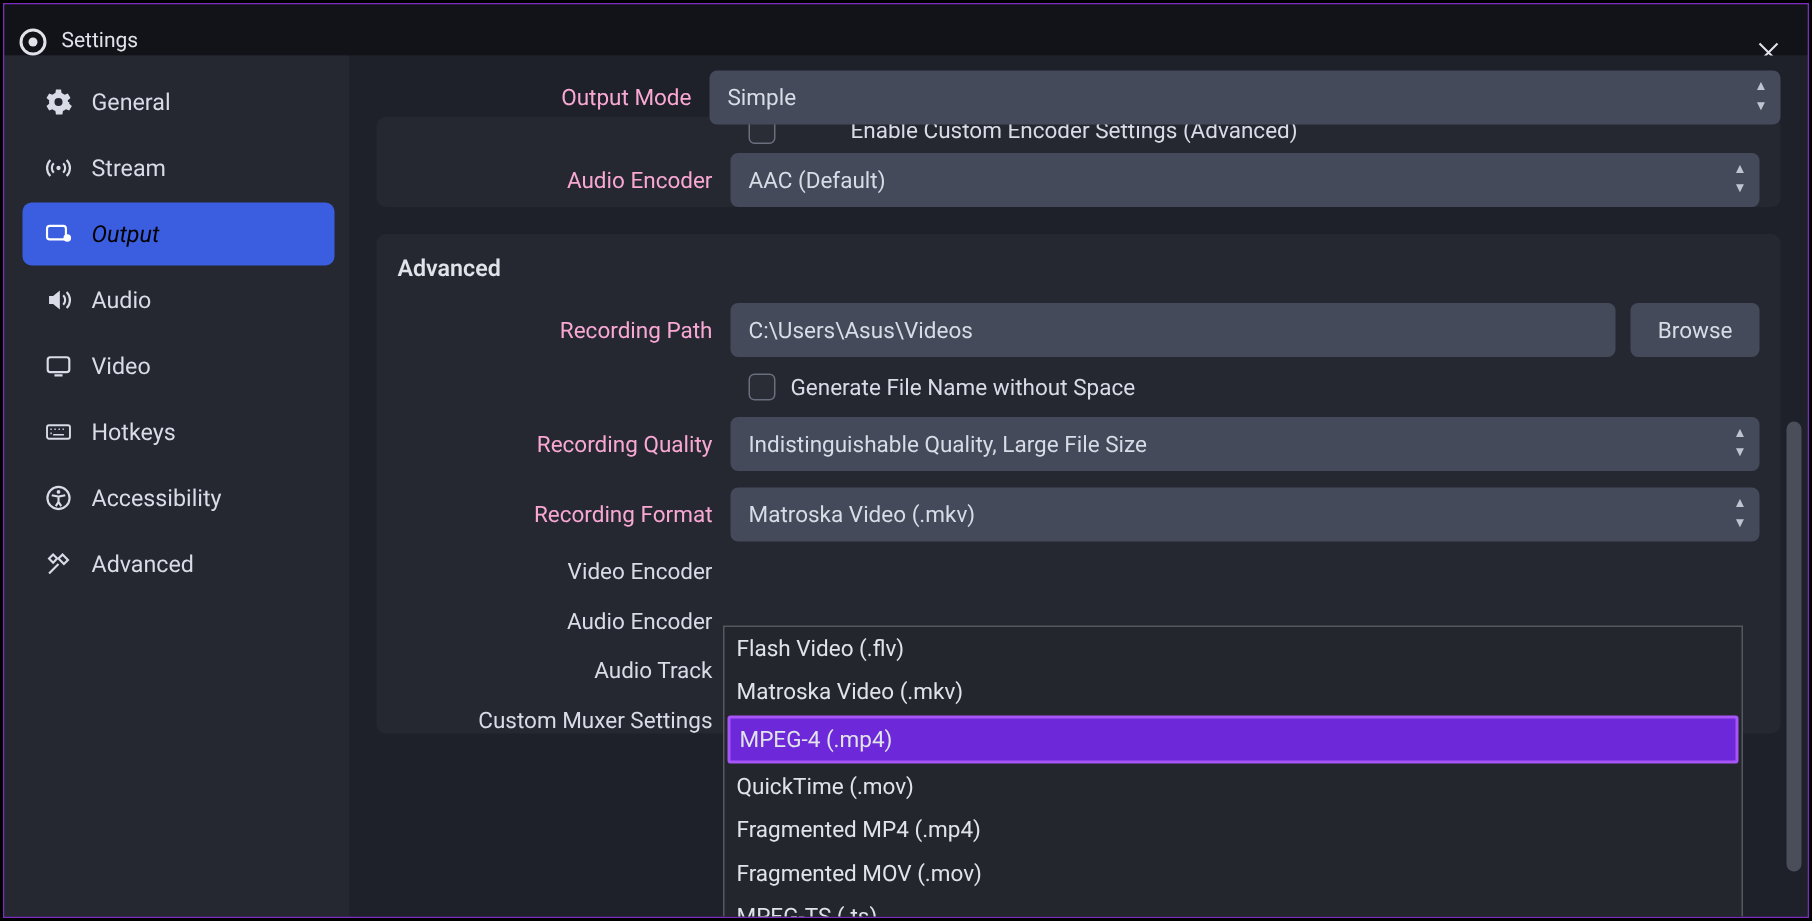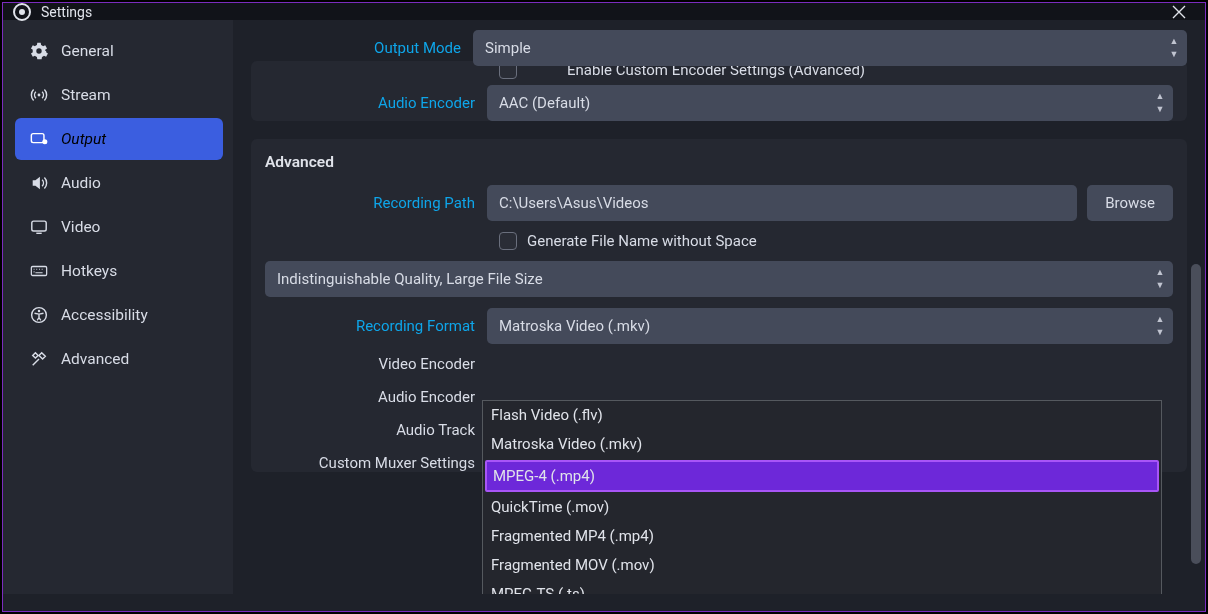--- a/index.html
+++ b/index.html
@@ -1,30 +1,30 @@
 <!DOCTYPE html>
 <html><head>
 <meta charset="utf-8">
 <style>
 * { margin:0; padding:0; box-sizing:border-box; font-family:-apple-system,BlinkMacSystemFont,'Segoe UI',Roboto,sans-serif; }
 body { background:#000; width:1208px; height:614px; overflow:hidden; }
 .window { width:1204px; height:610px; margin:2px; background:#1e2129; border:1px solid #7b2cbf; position:relative; }
-.titlebar { height:17px; background:#111319; display:flex; align-items:center; padding:3px 10px; color:#e0e3ea; font-size:14px; }
+.titlebar { height:34px; background:#111319; display:flex; align-items:flex-start; padding:16px 10px; color:#e0e3ea; font-size:14px; }
 .titlebar-icon { width:18px; height:18px; border:2px solid #e0e3ea; border-radius:50%; margin-right:10px; position:relative; }
 .titlebar-icon::after { content:''; position:absolute; width:6px; height:6px; background:#e0e3ea; border-radius:50%; top:4px; left:4px; }
 .close-btn { margin-left:auto; width:32px; height:32px; display:flex; align-items:center; justify-content:center; cursor:pointer; }
 .close-btn svg { width:14px; height:14px; }
 .body-area { display:flex; height:calc(100% - 34px); }
 .sidebar { width:230px; background:#252831; padding:10px 10px 10px 12px; }
 .nav-item { display:flex; align-items:center; padding:11px 14px; color:#d8dce6; font-size:15.5px; border-radius:6px; cursor:pointer; margin-bottom:2px; }
 .nav-item.selected { background:#3b5ee0; color:#000000;font-style:italic; }
 .nav-item .nav-icon { width:20px; height:20px; margin-right:12px; display:flex; align-items:center; justify-content:center; }
 .content { flex:1; background:#1e2129; padding:10px 18px 0 18px; overflow:hidden; position:relative; }
 .form-row { display:flex; align-items:center; margin-bottom:11px; }
-.form-label { width:222px; text-align:right; color:#0ea5e9; font-size:15px; padding-right:12px; }
+.form-label { width:222px; text-align:right; color:#f9a8d4; font-size:15px; padding-right:12px; }
 .form-control { flex:1; }
 .select { background:#444a5a; color:#d8dce6; height:36px; border-radius:5px; display:flex; align-items:center; padding:0 12px; font-size:15px; position:relative; }
 .select .spinner { position:absolute; right:6px; top:5px; display:flex; flex-direction:column; gap:2px; }
 .select .spinner span { width:14px; height:11px; display:flex; align-items:center; justify-content:center; color:#c0c4d0; font-size:9px; }
 .input-text { background:#444a5a; color:#d8dce6; height:36px; border-radius:5px; display:flex; align-items:center; padding:0 12px; font-size:15px; flex:1; }
 .btn { background:#444a5a; color:#d8dce6; height:36px; border-radius:5px; padding:0 18px; display:flex; align-items:center; font-size:15px; margin-left:10px; cursor:pointer;text-align:right; }
 .checkbox-row { display:flex; align-items:center; padding-left:234px; margin-bottom:11px; }
 .checkbox-row.clipped { margin-top:-16px; margin-bottom:6px;gap:40px;}
 .checkbox { width:18px; height:18px; border:1.5px solid #6a6f7d; border-radius:4px; margin-right:10px; background:#2a2d36; }
 .checkbox-label { color:#d8dce6; font-size:15px; }
@@ -176,20 +176,21 @@
               </div>
           </div>
         </div>
 
         <div class="checkbox-row">
           <div class="checkbox"></div>
           <span class="checkbox-label">Generate File Name without Space</span>
         </div>
 
         <div class="form-row">
+          <div class="form-label">Recording Quality</div>
           <div class="form-control">
             <div class="select">
               <span>Indistinguishable Quality, Large File Size</span>
               <div class="spinner">
                   <span>▲</span>
                   <span>▼</span>
                 </div>
             </div>
           </div>
         </div>

